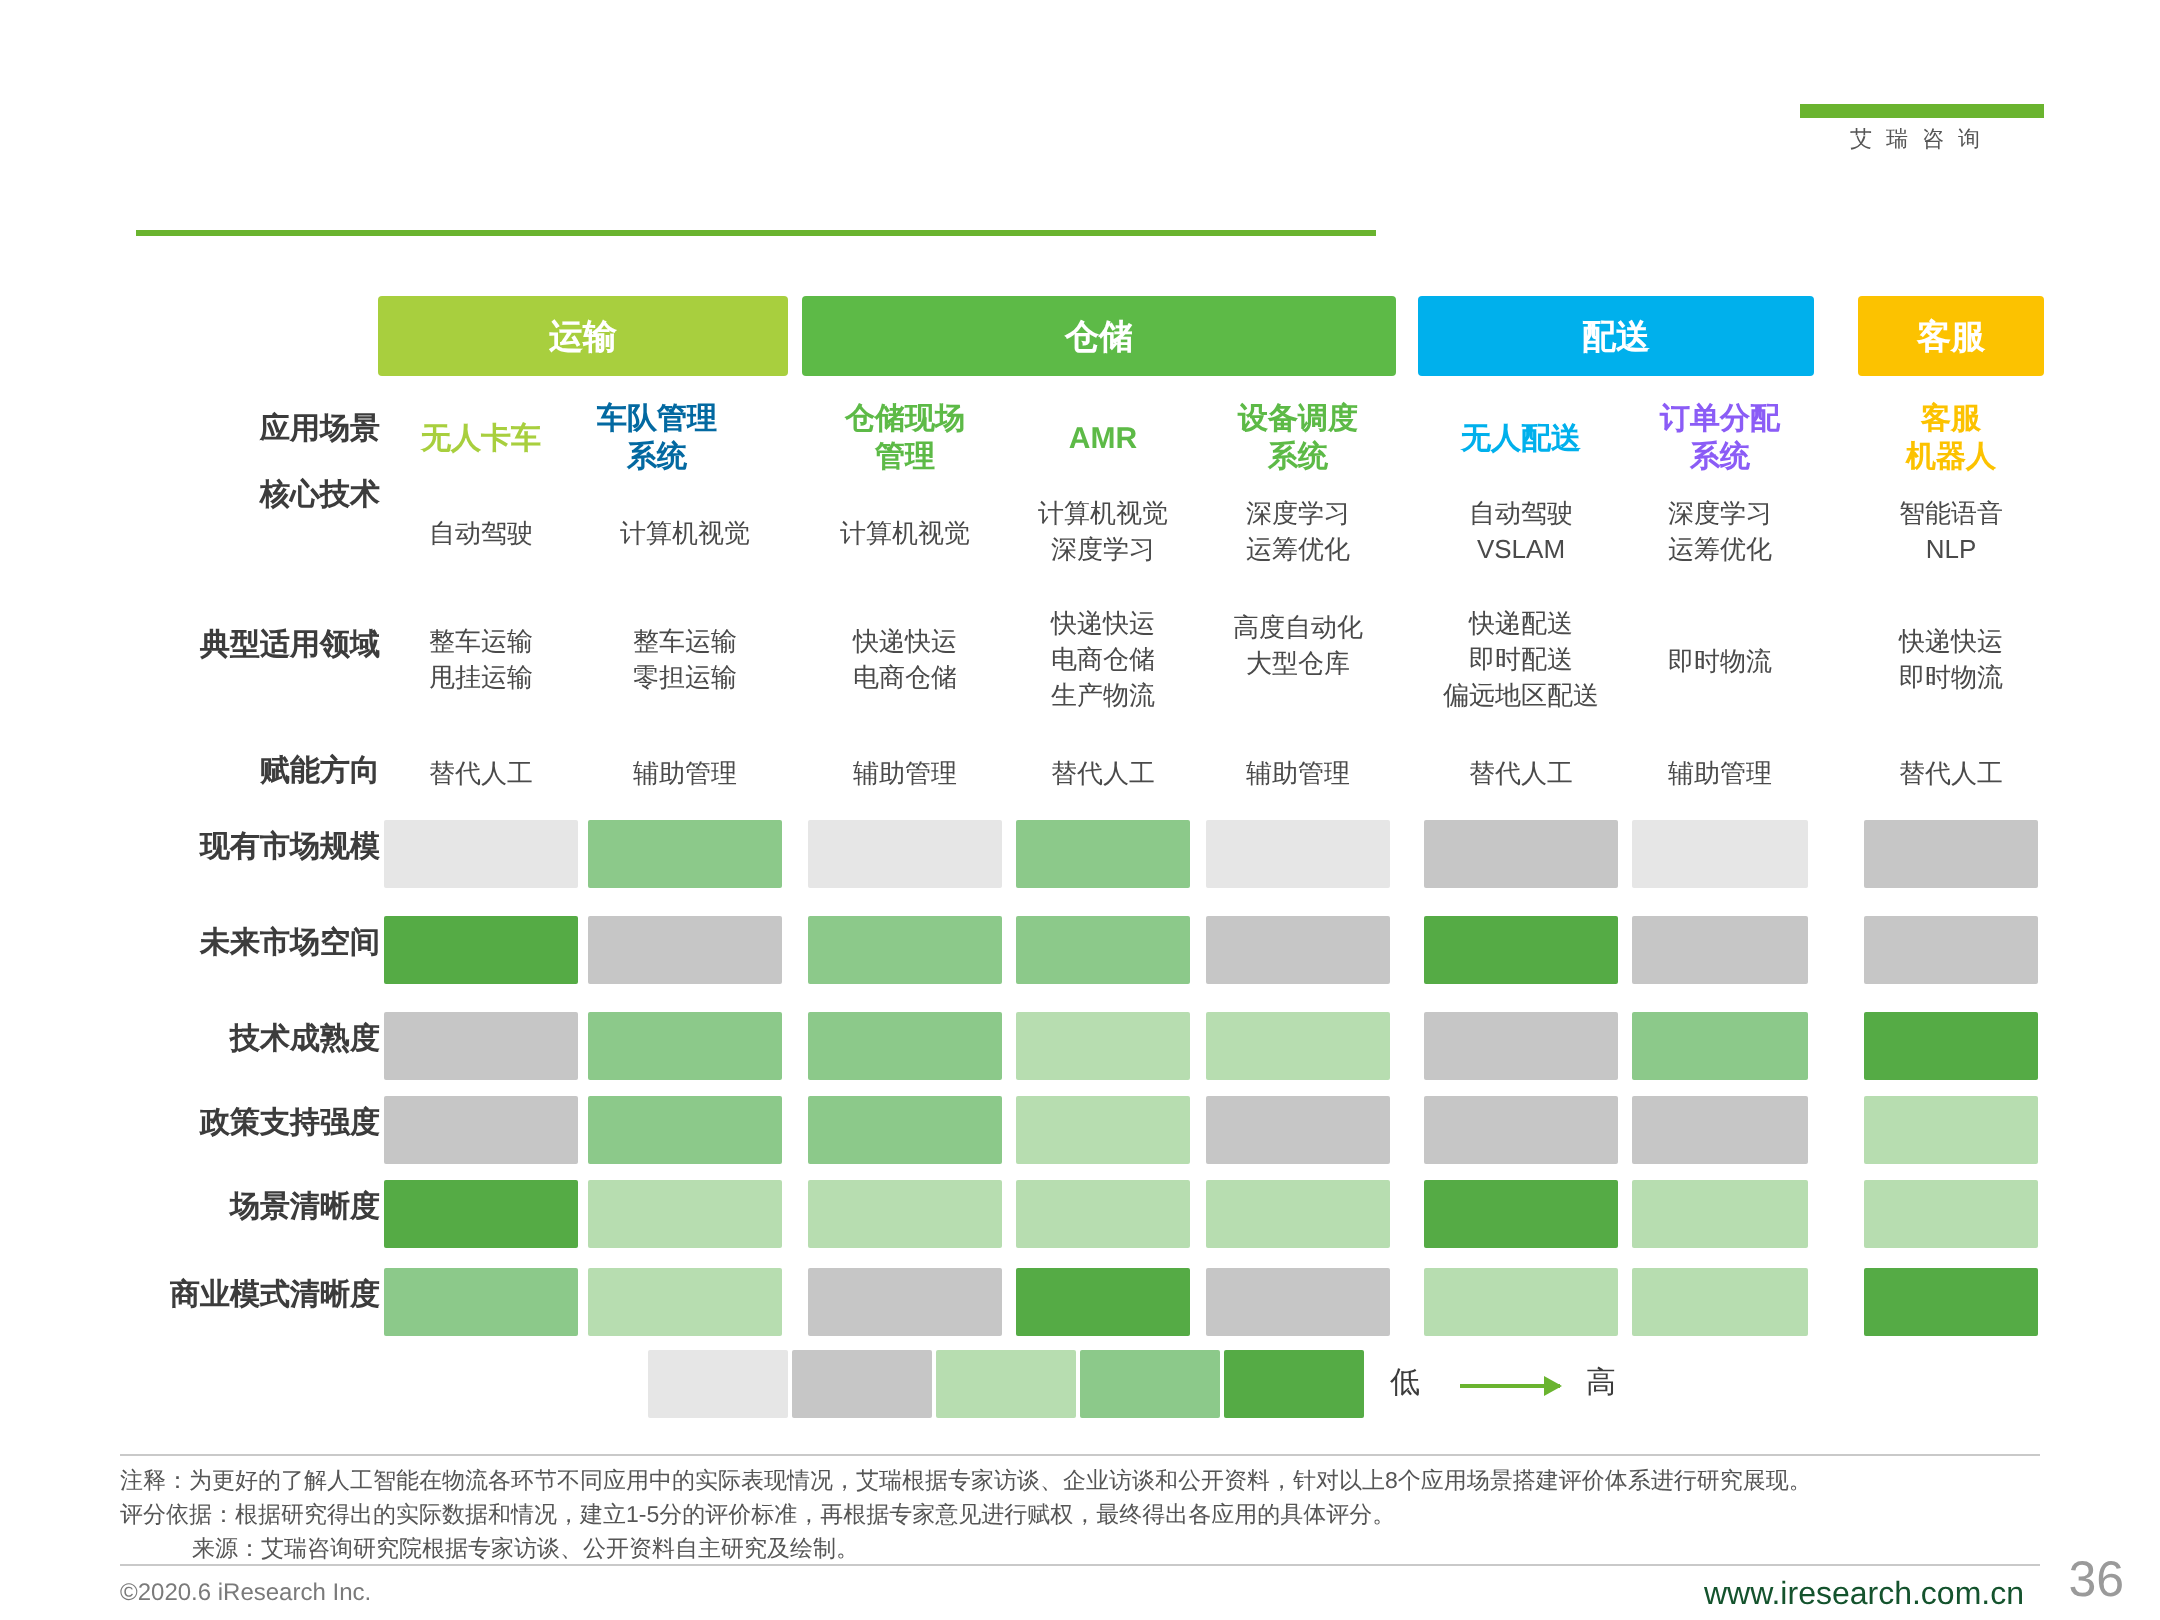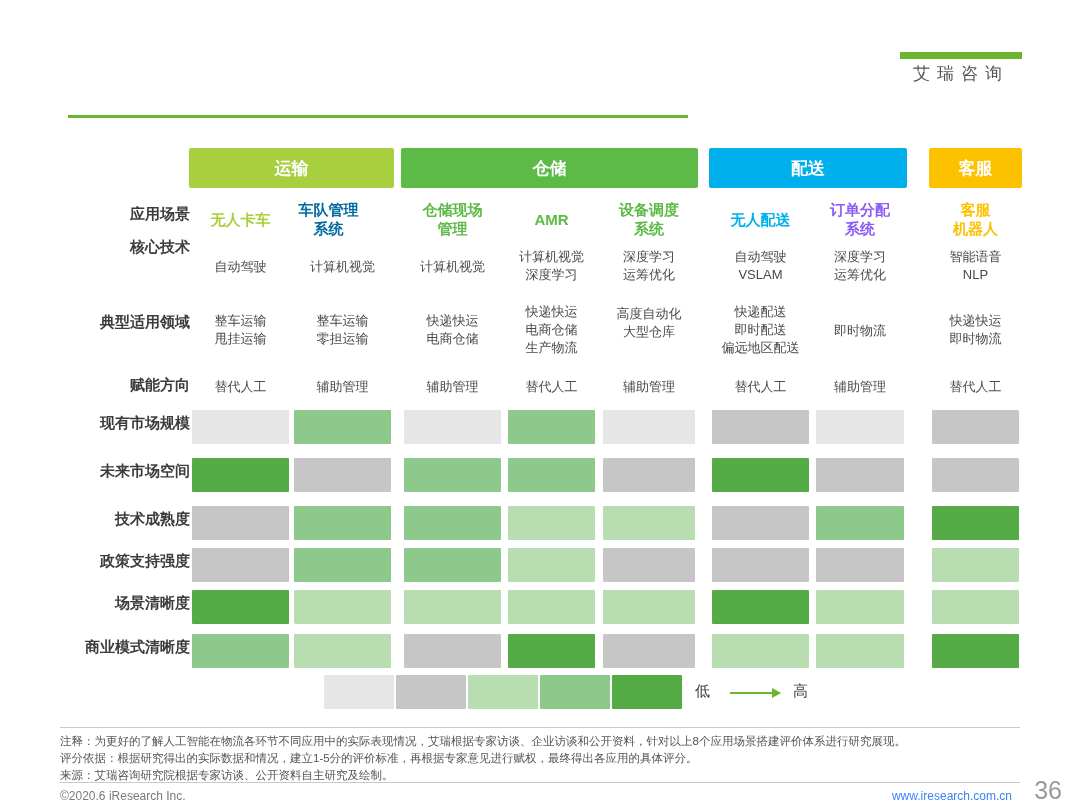--- a/index.html
+++ b/index.html
@@ -26,21 +26,21 @@
   .logo{
     position:absolute;right:58px;top:48px;text-align:center;
   }
   .logo-main{
     font-size:33px;font-weight:bold;color:#6ab42f;line-height:34px;
   }
   .logo-bar{
     width:122px;height:7px;background:#6ab42f;margin:4px 0 3px auto;
   }
   .logo-sub{
-    font-size:17px;color:#555;letter-spacing:7px;text-align:center;
+    font-size:11px;color:#555;letter-spacing:7px;text-align:center;
   }
 
   
   .band{
     position:absolute;height:40px;border-radius:2px;
     color:#fff;font-size:17px;font-weight:bold;
     display:flex;align-items:center;justify-content:center;
   }
 
   
@@ -78,21 +78,21 @@
   }
 
   
   .note-rule{position:absolute;left:60px;width:960px;height:1px;background:#c9c9c9;}
   .note{
     position:absolute;left:60px;font-size:11.5px;color:#555;line-height:17px;
     width:970px;
   }
   .footer-rule{position:absolute;left:60px;top:782px;width:960px;height:1px;background:#c9c9c9;}
   .copyright{position:absolute;left:60px;top:789px;font-size:12px;color:#7a7a7a;}
-  .site{position:absolute;right:68px;top:789px;font-size:12px;color:#3b82f6;}
+  .site{position:absolute;right:68px;top:789px;font-size:16px;color:#14532d;}
   .pagenum{position:absolute;right:18px;top:776px;font-size:25px;color:#9a9a9a;}
 </style>
 </head>
 <body>
 
 <div class="page">
 
   <div class="title-underline"></div>
 
   <div class="logo">
@@ -212,20 +212,20 @@
       <div class="legend-box" style="left: 540px; top: 675px; width: 70px; background: rgb(140, 201, 138);"></div>
       <div class="legend-box" style="left: 612px; top: 675px; width: 70px; background: rgb(85, 171, 69);"></div>
       <div class="legend-label" style="left: 695px; top: 682px;">低</div>
       <div class="legend-arrow" style="left: 730px; top: 692px; width: 50px;"></div>
       <div class="legend-label" style="left: 793px; top: 682px;">高</div>
     </div>
 
   <div class="note-rule" style="top:727px;"></div>
   <div class="note" style="top:733px;">注释：为更好的了解人工智能在物流各环节不同应用中的实际表现情况，艾瑞根据专家访谈、企业访谈和公开资料，针对以上8个应用场景搭建评价体系进行研究展现。</div>
   <div class="note" style="top:750px;">评分依据：根据研究得出的实际数据和情况，建立1-5分的评价标准，再根据专家意见进行赋权，最终得出各应用的具体评分。</div>
-  <div class="note" style="top:767px;">来源：艾瑞咨询研究院根据专家访谈、公开资料自主研究及绘制。</div>
+  <div class="note" style="top:767px;margin-left:36px;">来源：艾瑞咨询研究院根据专家访谈、公开资料自主研究及绘制。</div>
 
   <div class="footer-rule"></div>
   <div class="copyright">©2020.6 iResearch Inc.</div>
   <div class="site">www.iresearch.com.cn</div>
   <div class="pagenum">36</div>
 
 </div>
 
 </body></html>

